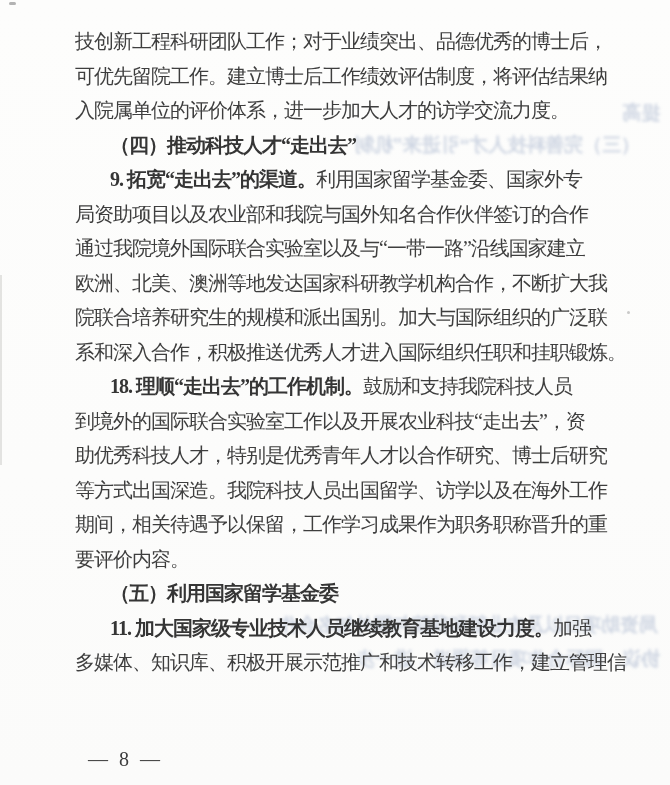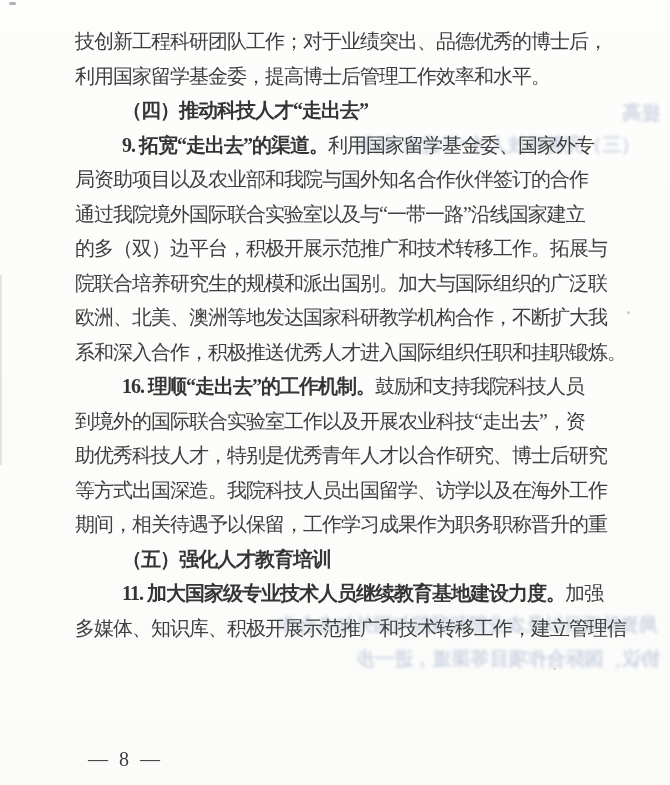--- a/index.html
+++ b/index.html
@@ -21,21 +21,21 @@
   }
   .line{
     font-size:20px;
     line-height:34.5px;
     height:34.5px;
     letter-spacing:-1px;
     white-space:nowrap;
     color:#3e3e3e;
   }
   .line.indent{padding-left:35px;}
-  .line .b{font-weight:bold;color:#353535;margin-left:12px;}
+  .line .b{font-weight:bold;color:#353535;}
   .bleed-layer{position:absolute;inset:0;pointer-events:none;}
   .bleed{
     position:absolute;
     transform:scaleX(-1);
     filter:blur(1.5px);
     font-weight:bold;
     font-size:19px;
     letter-spacing:0px;
     white-space:nowrap;
     color:#a9b6ce;
@@ -65,35 +65,36 @@
 
   <div class="bleed-layer">
       <div class="bleed" style="top: 100px; left: 596px; width: 64px;">提高</div>
       <div class="bleed" style="top: 132px; left: 348px; width: 292px;">（三）完善科技人才“引进来”机制</div>
       <div class="bleed" style="top: 612px; left: 196px; width: 462px;">局资助项目以及农业部和我院与国外知名合作</div>
       <div class="bleed" style="top: 646px; left: 326px; width: 334px;">协议、国际合作项目等渠道，进一步</div>
     </div>
 
   <div class="content">
       <div class="line"><span>技创新工程科研团队工作；对于业绩突出、品德优秀的博士后，</span></div>
-      <div class="line"><span>利用国家留学基金委，提高博士后管理工作效率和水平。</span></div>
+      <div class="line"><span>可优先留院工作。建立博士后工作绩效评估制度，将评估结果纳</span></div>
+      <div class="line"><span>入院属单位的评价体系，进一步加大人才的访学交流力度。</span></div>
       <div class="line indent"><span class="b">（四）推动科技人才“走出去”</span></div>
       <div class="line indent"><span class="b">9. 拓宽“走出去”的渠道。</span><span>利用国家留学基金委、国家外专</span></div>
       <div class="line"><span>局资助项目以及农业部和我院与国外知名合作伙伴签订的合作</span></div>
       <div class="line"><span>通过我院境外国际联合实验室以及与“一带一路”沿线国家建立</span></div>
-      <div class="line"><span>的多（双）边平台，积极开展示范推广和技术转移工作。拓展与</span></div>
+      <div class="line"><span>欧洲、北美、澳洲等地发达国家科研教学机构合作，不断扩大我</span></div>
       <div class="line"><span>院联合培养研究生的规模和派出国别。加大与国际组织的广泛联</span></div>
-      <div class="line"><span>欧洲、北美、澳洲等地发达国家科研教学机构合作，不断扩大我</span></div>
       <div class="line"><span>系和深入合作，积极推送优秀人才进入国际组织任职和挂职锻炼。</span></div>
-      <div class="line indent"><span class="b">16. 理顺“走出去”的工作机制。</span><span>鼓励和支持我院科技人员</span></div>
+      <div class="line indent"><span class="b">18. 理顺“走出去”的工作机制。</span><span>鼓励和支持我院科技人员</span></div>
       <div class="line"><span>到境外的国际联合实验室工作以及开展农业科技“走出去”，资</span></div>
       <div class="line"><span>助优秀科技人才，特别是优秀青年人才以合作研究、博士后研究</span></div>
       <div class="line"><span>等方式出国深造。我院科技人员出国留学、访学以及在海外工作</span></div>
       <div class="line"><span>期间，相关待遇予以保留，工作学习成果作为职务职称晋升的重</span></div>
-      <div class="line indent"><span class="b">（五）强化人才教育培训</span></div>
+      <div class="line"><span>要评价内容。</span></div>
+      <div class="line indent"><span class="b">（五）利用国家留学基金委</span></div>
       <div class="line indent"><span class="b">11. 加大国家级专业技术人员继续教育基地建设力度。</span><span>加强</span></div>
       <div class="line"><span>多媒体、知识库、积极开展示范推广和技术转移工作，建立管理信</span></div>
     </div>
 
   <div class="pagenum">— 8 —</div>
 
   <div class="edge-shadow"></div>
   <div class="speck s1"></div>
   <div class="speck s2"></div>
   <div class="speck s3"></div>

